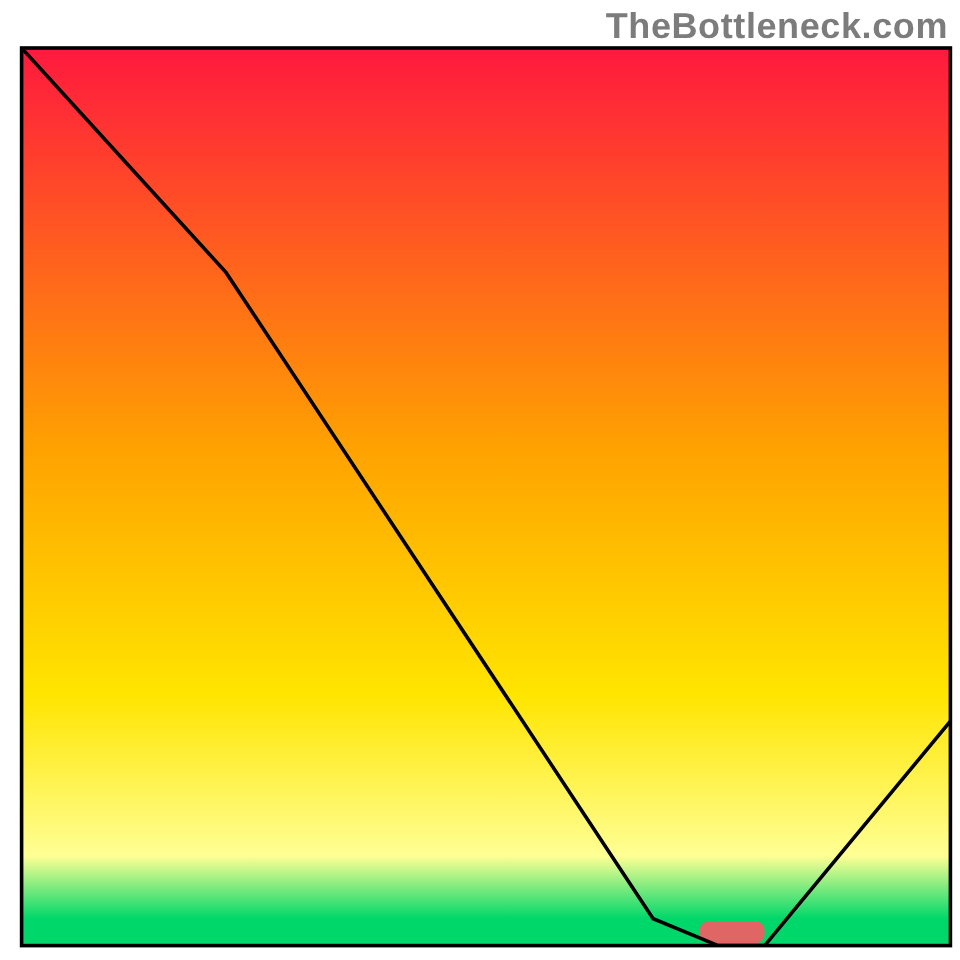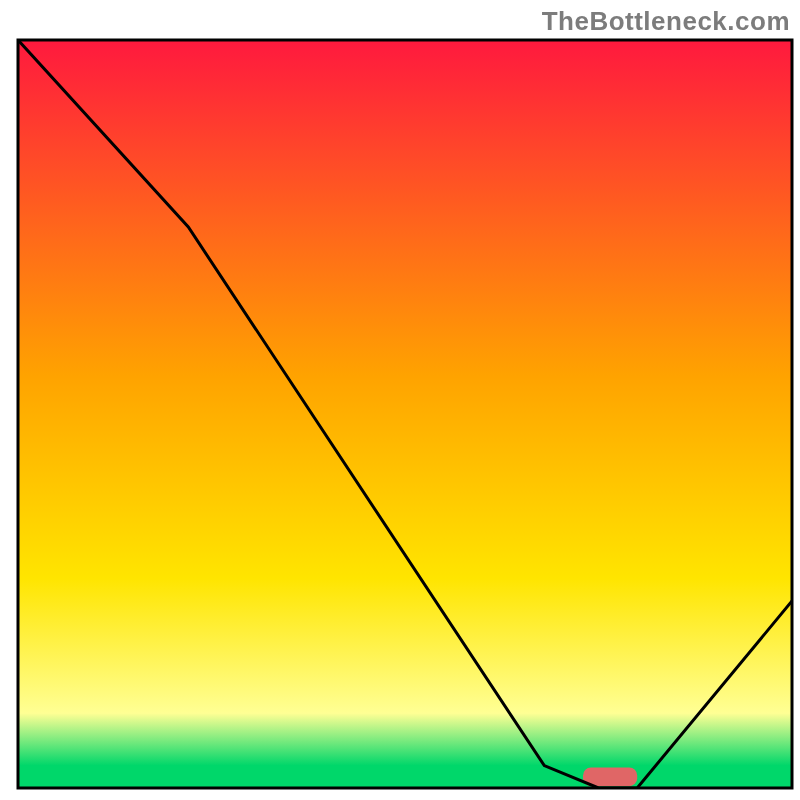--- a/index.html
+++ b/index.html
@@ -13,21 +13,21 @@
   }
   .stage {
     position: relative;
     width: 800px;
     height: 800px;
   }
   .watermark {
     position: absolute;
     top: 6px;
     right: 10px;
-    font-size: 26px;
+    font-size: 30px;
     font-weight: 600;
     color: #7c7c7c;
     letter-spacing: 0.5px;
     user-select: none;
   }
   svg.plot {
     position: absolute;
     left: 0;
     top: 0;
     width: 800px;

